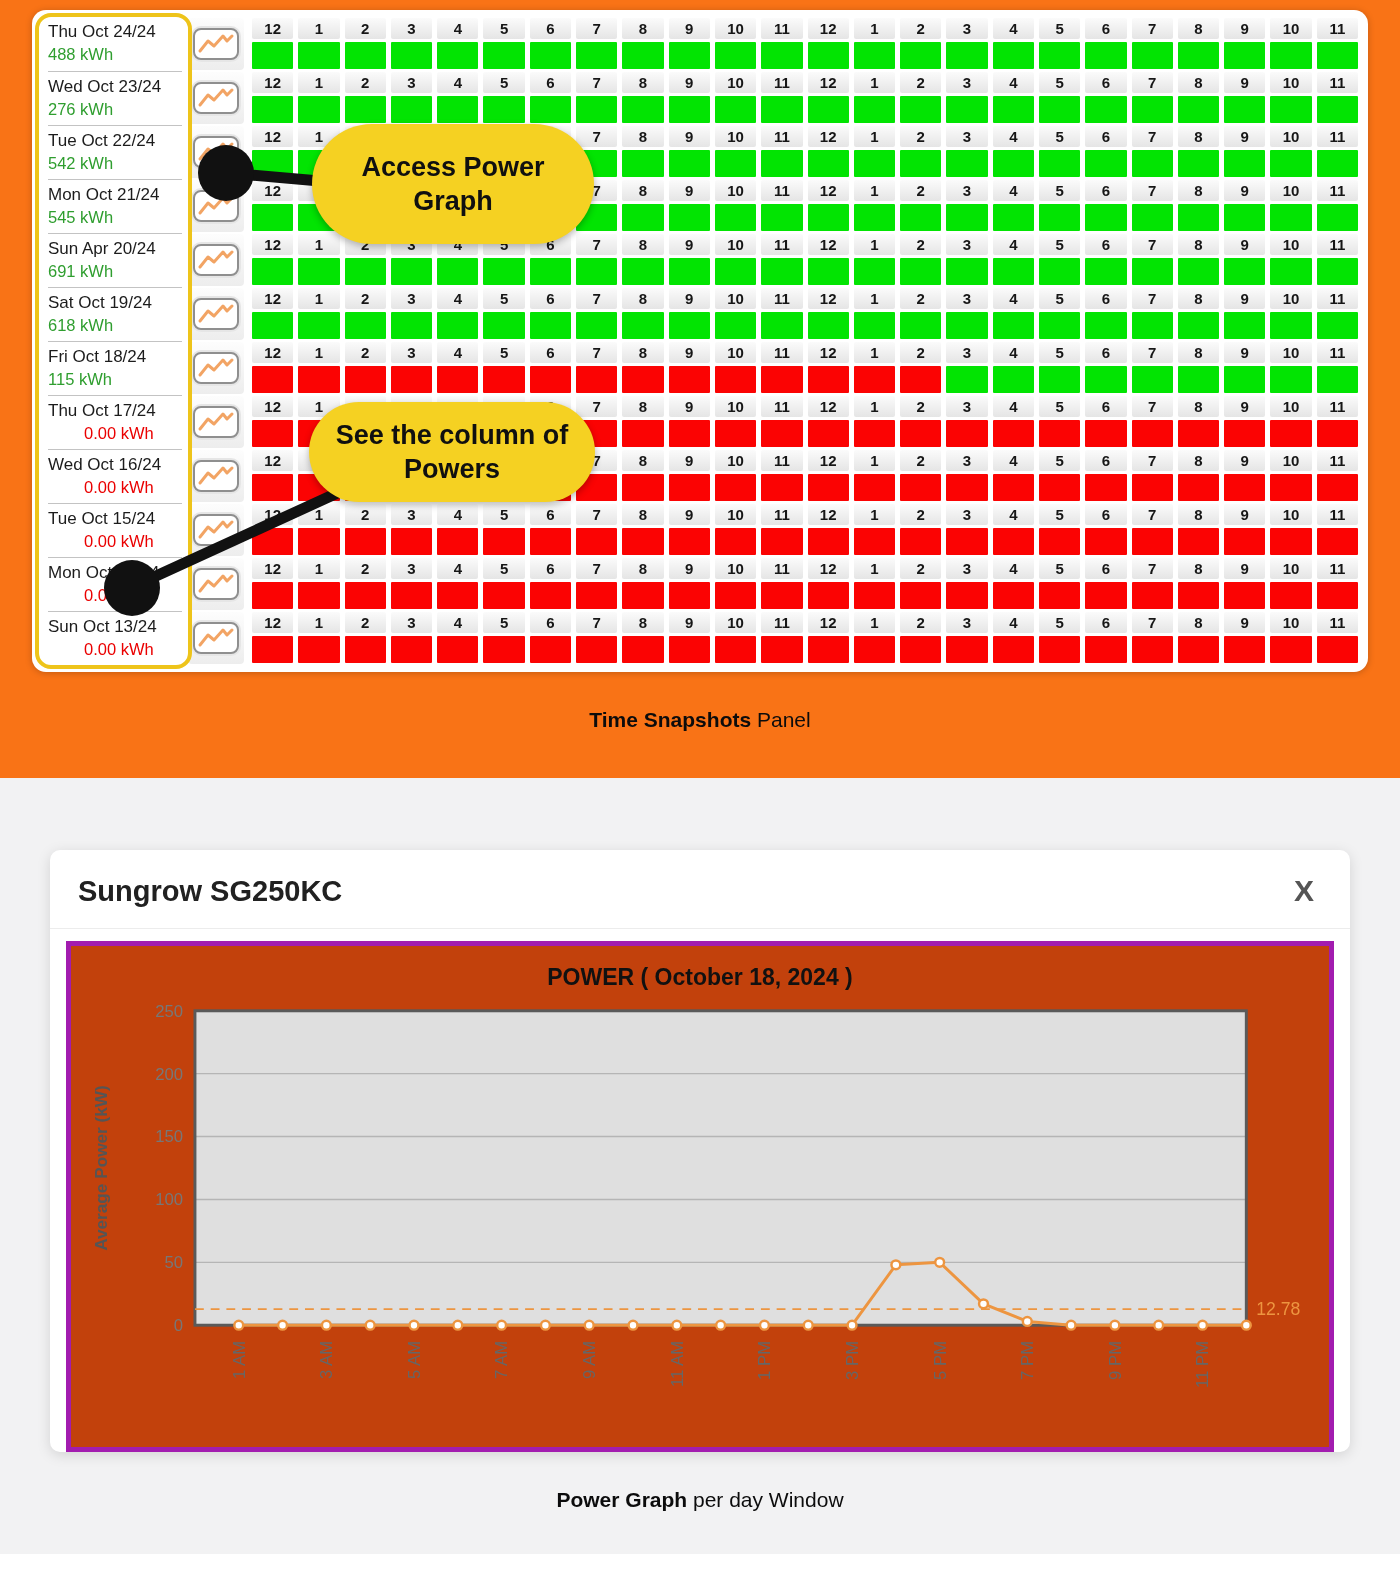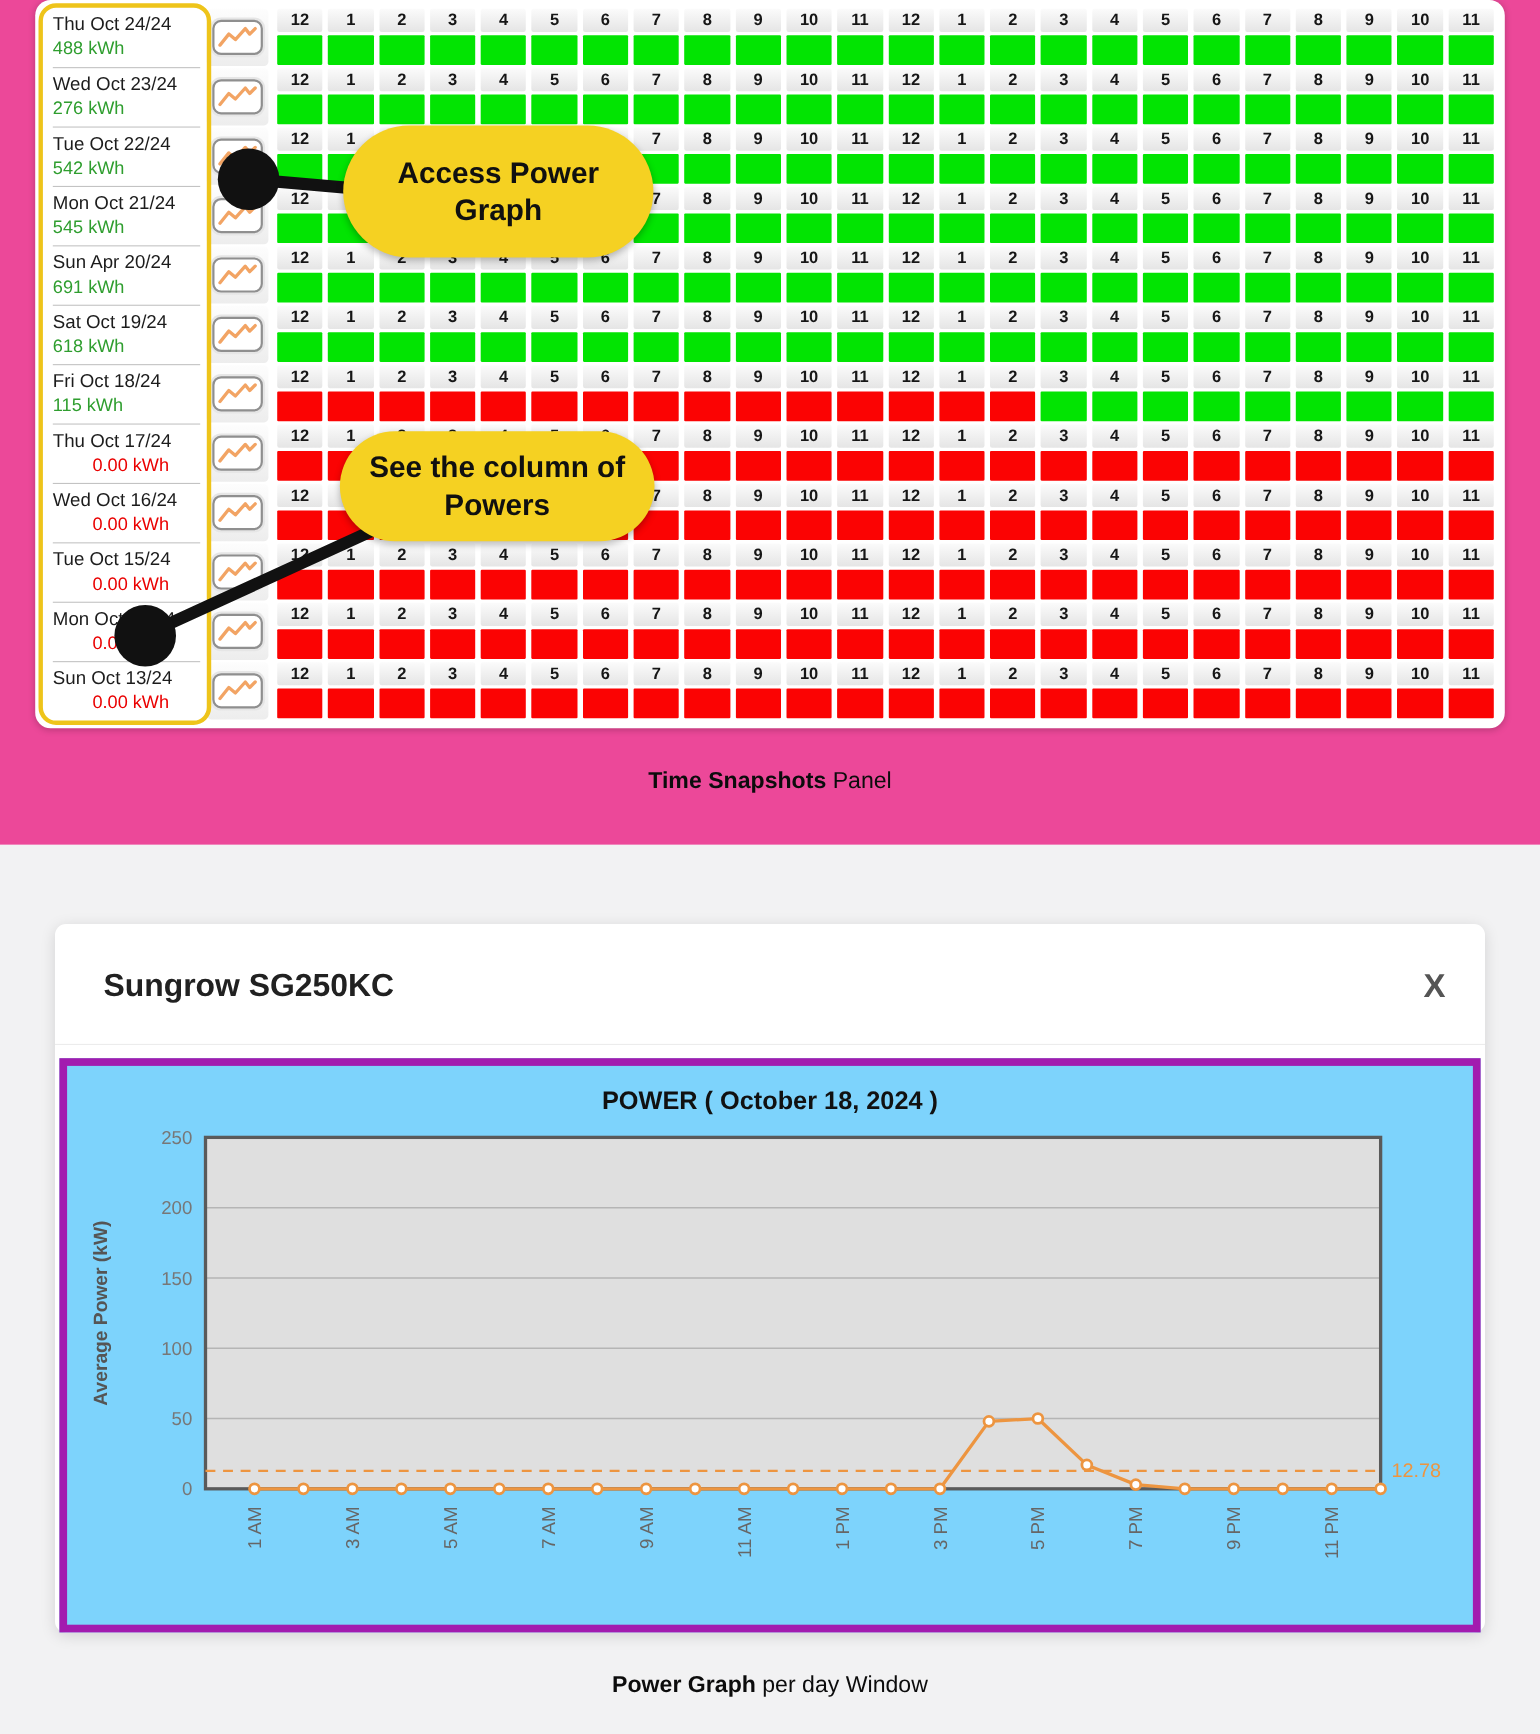--- a/index.html
+++ b/index.html
@@ -5,21 +5,21 @@
   * { box-sizing: border-box; }
   html,body { margin:0; padding:0; }
   body {
     width:1400px;
     background:#ffffff;
     font-family:"Liberation Sans", sans-serif;
     color:#1a1a1a;
   }
 
   
-  .top-section { background:#ec4899; padding:0 0 46px; }
+  .top-section { background:#f97316; padding:10px 0 46px; }
   .snap-panel {
     position:relative;
     margin:0 32px;
     background:#fff;
     border-radius:14px;
     box-shadow:0 1px 7px rgba(0,0,0,.22);
     padding:7px 4px;
   }
   .row { display:flex; height:54px; }
   .date-cell { width:152px; flex:none; padding:0 6px 0 12px; }
@@ -81,29 +81,29 @@
   .bottom-section { background:#f2f2f3; padding:72px 0 42px; }
   .power-window {
     margin:0 50px; background:#fff; border-radius:10px;
     box-shadow:0 3px 14px rgba(0,0,0,.13);
   }
   .win-header {
     display:flex; justify-content:space-between; align-items:center;
     padding:24px 30px 20px 28px;
     border-bottom:1px solid #ececec;
   }
-  .win-title { font-size:29px; font-weight:bold; color:#212121; margin:16px; }
+  .win-title { font-size:29px; font-weight:bold; color:#212121; margin:0; }
   .close-btn {
     background:none; border:none; cursor:pointer;
     font-size:30px; font-weight:bold; color:#555; padding:0 6px;
     font-family:"Liberation Sans", sans-serif;
   }
   .chart-body {
-    margin:12px 4px 22px; border:7px solid #a21caf;
-    background:#7dd3fc; padding:16px 8px 4px;
+    margin:12px 16px 22px; border:5px solid #a21caf;
+    background:#c2410c; padding:16px 8px 4px;
   }
   .chart-title { text-align:center; font-size:23px; font-weight:bold; color:#111; margin:2px 0 8px; }
   #chart { display:block; width:100%; height:auto; }
 </style>
 </head>
 <body>
 
 <div class="top-section">
   <div class="snap-panel">
     <div id="rows">

